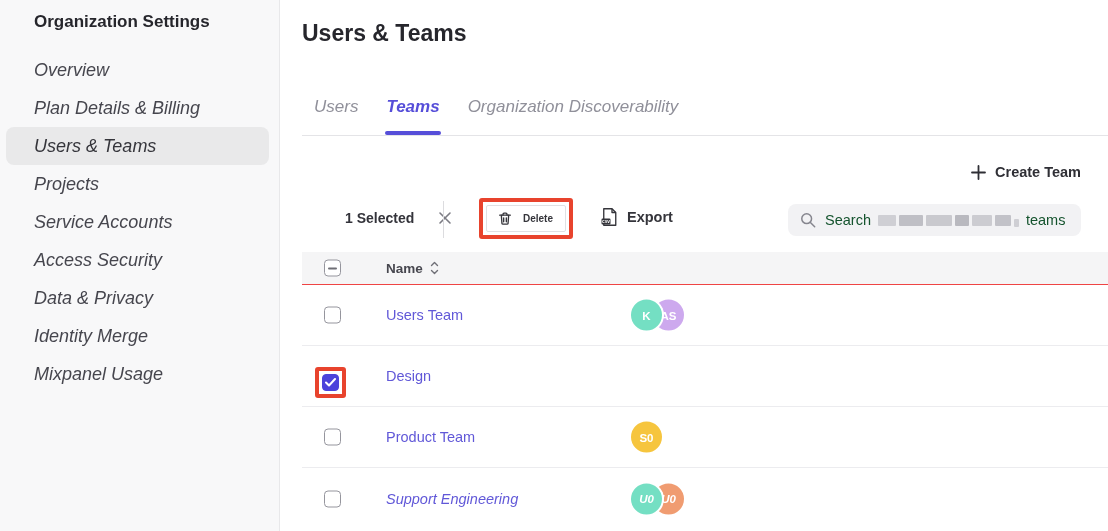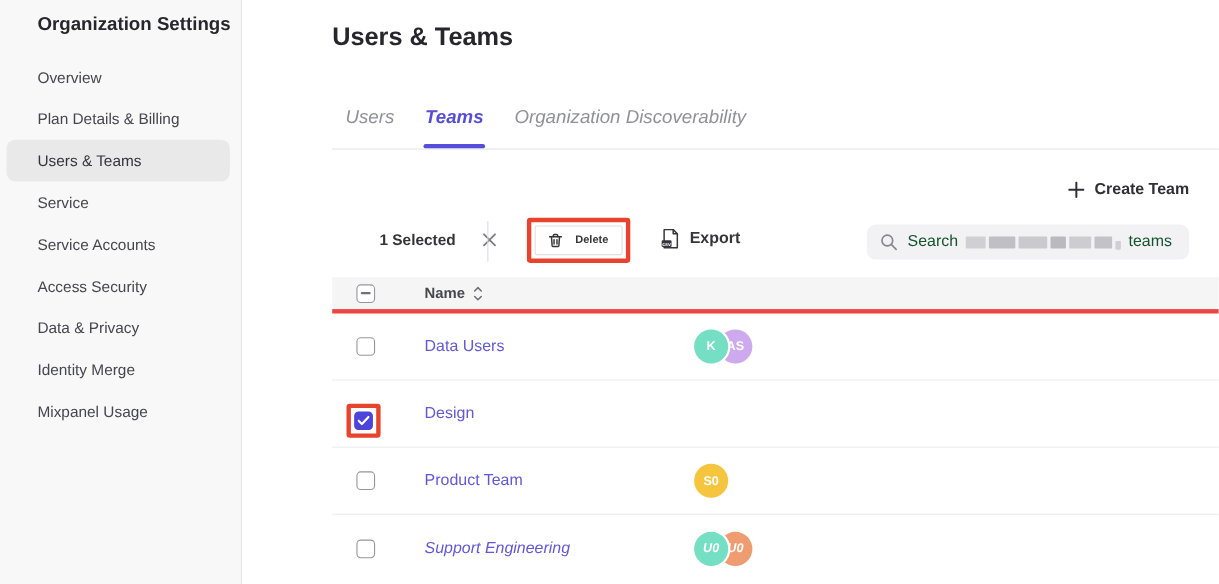--- a/index.html
+++ b/index.html
@@ -1,26 +1,26 @@
 <!DOCTYPE html>
 <html><head>
 <meta charset="utf-8">
 <style>
   * { margin:0; padding:0; box-sizing:border-box; }
   html,body { width:1108px; height:531px; overflow:hidden; background:#fff;
               font-family:"Liberation Sans","DejaVu Sans",sans-serif; }
   .stage { position:relative; width:1108px; height:531px; background:#fff; }
 
   
-  .sidebar { position:absolute; left:0; top:0; width:220px; height:531px;
+  .sidebar { position:absolute; left:0; top:0; width:280px; height:531px;
              background:#F8F8F9; border-right:1px solid #E8E8EA; }
   .sidebar-title { padding:12px 0 0 34px; font-size:17px; font-weight:700; color:#26262C; }
   .nav { position:absolute; top:51px; left:0; right:0; }
   .nav-item { height:38px; display:flex; align-items:center; padding-left:28px;
-              margin:0 10px 0 6px; border-radius:8px; font-size:14px; color:#46464E; cursor:pointer; }
+              margin:0 10px 0 6px; border-radius:8px; font-size:18px; color:#46464E; cursor:pointer;font-style:italic; }
   .nav-item.selected { background:#E9E9EA; color:#35353B; }
 
   
   .main { position:absolute; left:252px; top:0; right:0; bottom:0; }
   .page-title { position:absolute; left:50px; top:20px; font-size:23px; font-weight:700; color:#26262C; }
 
   .tabs { position:absolute; left:61px; top:95px; display:flex; gap:26px; }
   .tab { position:relative; font-size:17px; color:#90909A; padding:2px 1px 18px; cursor:pointer;font-style:italic; }
   .tab.active { color:#564ED9; font-weight:600; }
   .tab.active .tab-underline { position:absolute; left:0; right:0; bottom:0; height:4px;
@@ -50,21 +50,21 @@
   .redact { display:inline-flex; align-items:center; gap:3px; margin:0 2px; }
   .redact i { display:inline-block; height:11px; border-radius:1px; background:#C7C7CC; }
   .redact i:nth-child(1){width:18px;background:#CFCFD4;} .redact i:nth-child(2){width:24px;background:#BFBFC5;}
   .redact i:nth-child(3){width:26px;background:#C9C9CE;} .redact i:nth-child(4){width:14px;background:#B9B9BF;}
   .redact i:nth-child(5){width:20px;background:#CCCCD1;} .redact i:nth-child(6){width:16px;background:#C2C2C8;}
   .redact i:nth-child(7){width:5px;height:8px;margin-top:5px;background:#CFCFD4;}
 
   
   .table { position:absolute; left:50px; right:0; top:252px; }
   .thead { height:33px; background:#F5F5F6; display:flex; align-items:center; position:relative;
-           border-bottom:4px solid #ef4444; }
+           border-bottom:1px solid #ef4444; }
   .col-name { position:absolute; left:84px; display:flex; align-items:center; gap:7px;
               font-size:13.5px; font-weight:600; color:#47474F; }
   .trow { height:61px; position:relative; border-bottom:1px solid #ECECEF; }
   .trow:first-of-type { height:65px; }
   .trow:last-of-type { border-bottom:none;font-style:italic; }
 
   .check-cell { position:absolute; left:22px; top:50%; transform:translateY(-50%); }
   .thead .check-cell { left:22px; }
   .cbx { width:17px; height:17px; border:1.5px solid #95959D; border-radius:4px; background:#fff;
          display:flex; align-items:center; justify-content:center; cursor:pointer; }
@@ -87,21 +87,21 @@
 <body>
 
 <div class="stage">
 
   <aside class="sidebar">
     <div class="sidebar-title">Organization Settings</div>
     <nav class="nav">
       <div class="nav-item">Overview</div>
       <div class="nav-item">Plan Details &amp; Billing</div>
       <div class="nav-item selected">Users &amp; Teams</div>
-      <div class="nav-item">Service</div>
+      <div class="nav-item">Projects</div>
       <div class="nav-item">Service Accounts</div>
       <div class="nav-item">Access Security</div>
       <div class="nav-item">Data &amp; Privacy</div>
       <div class="nav-item">Identity Merge</div>
       <div class="nav-item">Mixpanel Usage</div>
     </nav>
   </aside>
 
   <main class="main">
     <h1 class="page-title">Users &amp; Teams</h1>
@@ -192,21 +192,21 @@
             <path d="M1.5 4.5L4.5 1.5L7.5 4.5"></path>
               <path d="M1.5 9.5L4.5 12.5L7.5 9.5"></path>
           </svg>
         </div>
       </div>
 
       <div class="trow">
         <div class="check-cell">
           <div class="cbx"></div>
         </div>
-        <a class="team-link">Data Users</a>
+        <a class="team-link">Users Team</a>
         <div class="avatars">
           <div class="avatar first" style="background-color: rgb(116, 223, 195);">K</div>
           <div class="avatar second" style="background-color: rgb(205, 169, 238);">AS</div>
         </div>
       </div>
 
       <div class="trow">
         <div class="check-cell">
           <div class="hl-box check-hl">
             <div class="cbx checked">

